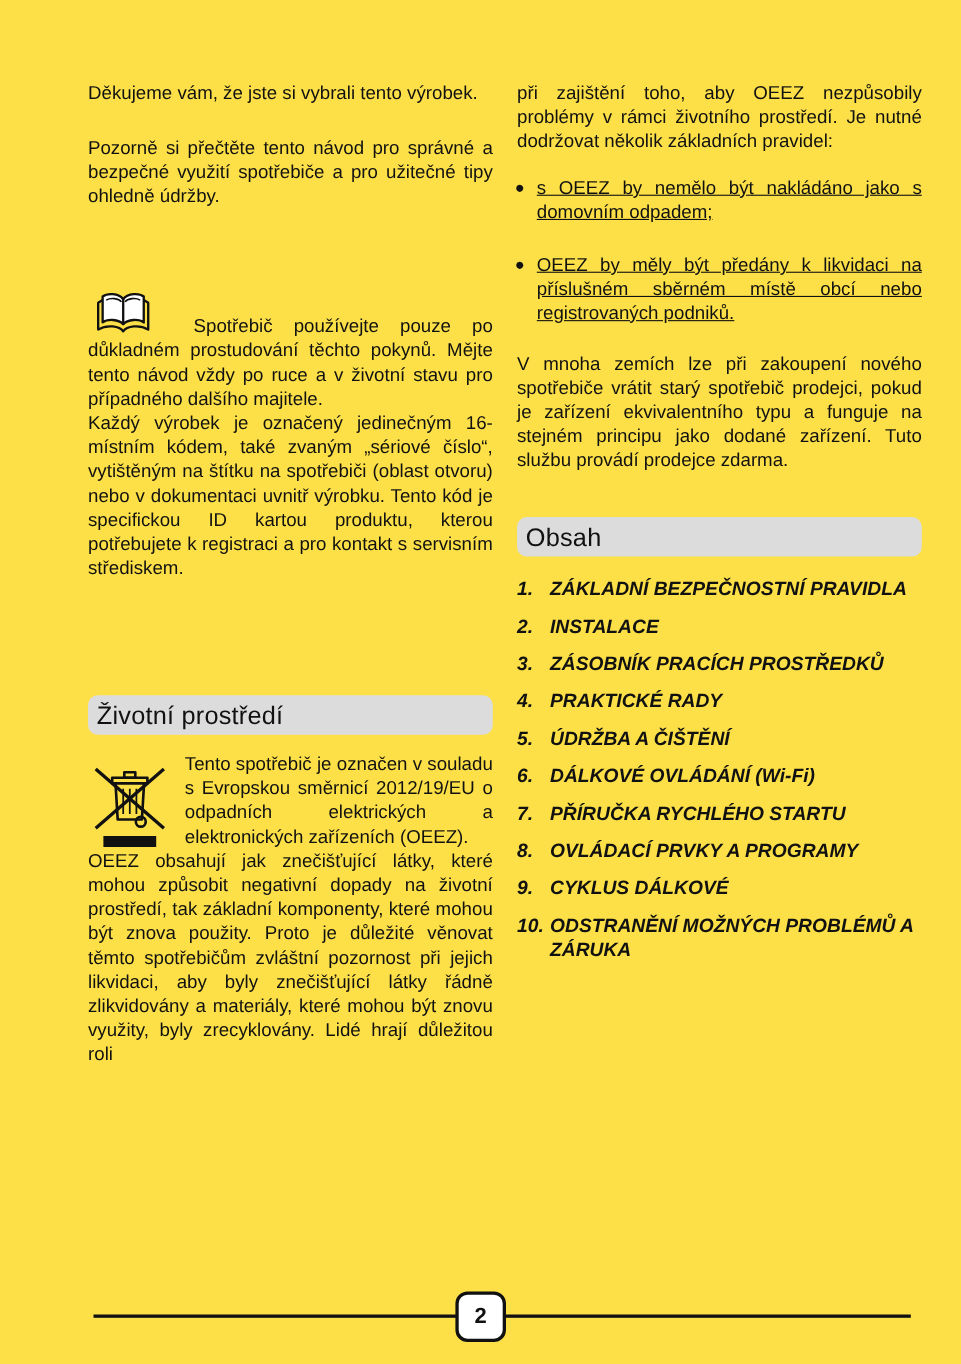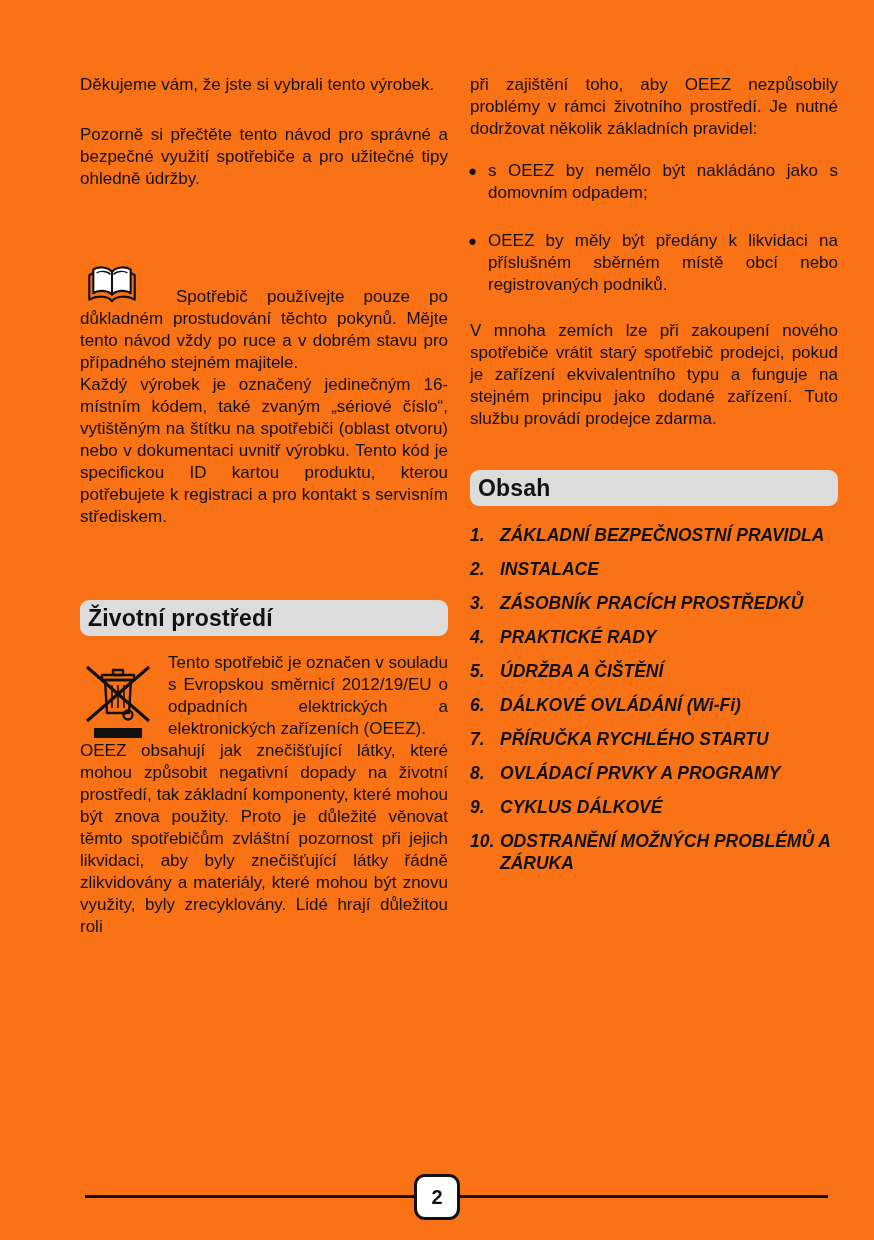--- a/index.html
+++ b/index.html
@@ -1,21 +1,21 @@
 <!DOCTYPE html>
 <html lang="cs"><head>
 <meta charset="utf-8">
 <style>
   html, body { margin: 0; padding: 0; background: #ffffff; }
   .page {
     position: relative;
     width: 874px;
     height: 1240px;
     margin: 0 auto;
-    background: #f97316;
+    background: #fde047;
     color: #111111;
     font-family: "Liberation Sans", "DejaVu Sans", sans-serif;
     overflow: hidden;
   }
   .columns {
     position: absolute;
     left: 80px;
     top: 74px;
     width: 758px;
     display: flex;
@@ -34,28 +34,28 @@
   .book-icon    { position: absolute; left: 6px; top: 0; width: 52px; height: 46px; }
   .book-text    { padding-top: 24px; text-indent: 96px; }
   .para-serial  { }
   .section-heading {
     background: #dcdcdc;
     border-radius: 9px;
     height: 36px;
     line-height: 36px;
     padding-left: 8px;
     font-size: 23px;
-    font-weight: bold;
+    font-weight: normal;
     letter-spacing: 0.2px;
   }
-  .heading-env  { margin-top: 72px; }
+  .heading-env  { margin-top: 104px; }
   .weee-block   { margin-top: 16px; }
   .weee-icon    { float: left; width: 74px; height: 86px; margin: 2px 12px 0 2px; }
   
-  .bullet-list { list-style: none; margin-top: 20px; }
+  .bullet-list { list-style: none; margin-top: 20px; text-decoration: underline; }
   .bullet-item {
     position: relative;
     padding-left: 18px;
     margin-bottom: 26px;
     font-size: 17px;
     line-height: 22px;
     text-align: justify;
   }
   .bullet-item::before {
     content: "\25CF";
@@ -123,21 +123,21 @@
 
       <p class="body-text para-read">Pozorně si přečtěte tento návod pro správné a bezpečné využití spotřebiče a pro užitečné tipy ohledně údržby.</p>
 
       <div class="book-block">
         <svg class="book-icon" viewBox="0 0 64 54" fill="none" stroke="#111" stroke-width="2.6" stroke-linejoin="round">
           <path d="M9 12 L4 15 L4 45 C14 39 28 41 32 47 C36 41 50 39 60 45 L60 15 L55 12"></path>
           <path d="M32 11 C27 4 14 4 9 8 L9 37 C14 33 27 33 32 39 C37 33 50 33 55 37 L55 8 C50 4 37 4 32 11 Z" fill="#fff"></path>
           <line x1="32" y1="11" x2="32" y2="39"></line>
           <path d="M13 12 C18 9 27 10 30 14 M51 12 C46 9 37 10 34 14" stroke-width="1.8"></path>
         </svg>
-        <p class="body-text book-text">Spotřebič používejte pouze po důkladném prostudování těchto pokynů. Mějte tento návod vždy po ruce a v dobrém stavu pro případného stejném majitele.</p>
+        <p class="body-text book-text">Spotřebič používejte pouze po důkladném prostudování těchto pokynů. Mějte tento návod vždy po ruce a v životní stavu pro případného dalšího majitele.</p>
       </div>
 
       <p class="body-text para-serial">Každý výrobek je označený jedinečným 16-místním kódem, také zvaným „sériové číslo“, vytištěným na štítku na spotřebiči (oblast otvoru) nebo v dokumentaci uvnitř výrobku. Tento kód je specifickou ID kartou produktu, kterou potřebujete k registraci a pro kontakt s servisním střediskem.</p>
 
       <h2 class="section-heading heading-env">Životní prostředí</h2>
 
       <div class="weee-block">
         <svg class="weee-icon" viewBox="0 0 74 86" fill="none" stroke="#111" stroke-width="2.4" stroke-linejoin="round">
           <rect x="31" y="16" width="10" height="5"></rect>
           <rect x="20" y="21" width="32" height="5"></rect>

